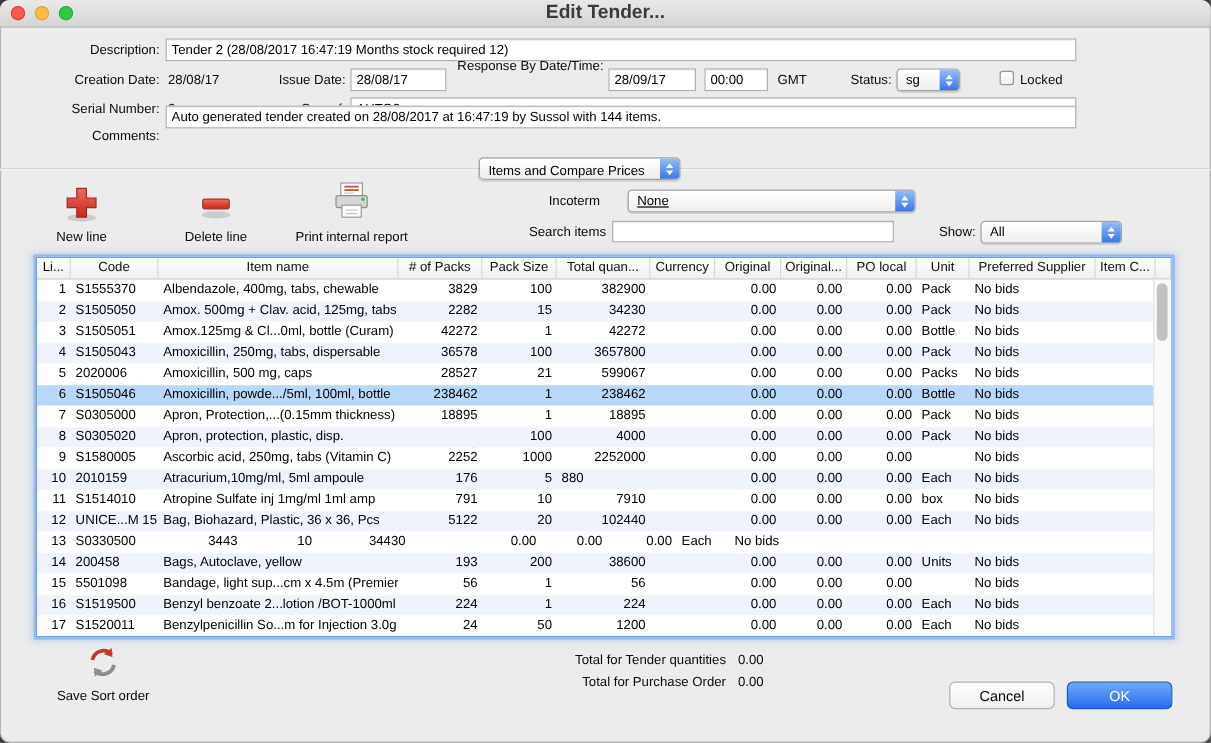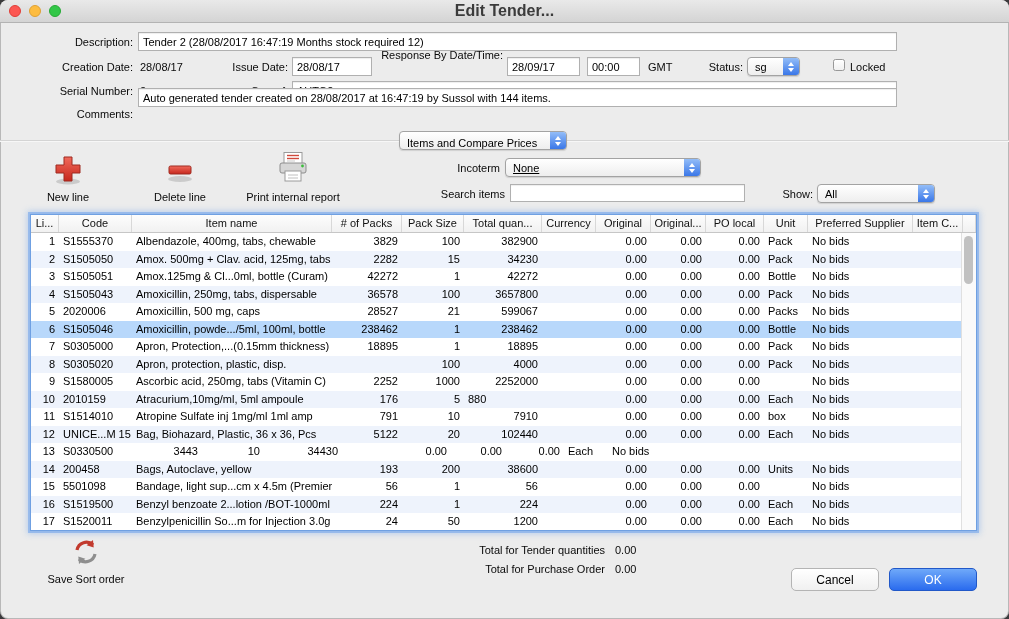--- a/index.html
+++ b/index.html
@@ -208,21 +208,21 @@
         <circle cx="27.5" cy="16" r="1.4" fill="#3bbd3b"></circle>
         <rect x="10" y="21" width="16" height="10" fill="#fff" stroke="#9a9a9a"></rect>
         <line x1="13" y1="25" x2="23" y2="25" stroke="#c0c0c0"></line>
         <line x1="13" y1="28" x2="23" y2="28" stroke="#c0c0c0"></line>
       </svg>
     </span>
     <span>Print internal report</span>
   </div>
 
   <div class="lbl r" style="left:400px;width:100px;top:162px;">Incoterm</div>
-  <div class="popup" style="left:505px;top:158px;width:196px;text-decoration:underline;">
+  <div class="popup" style="left:523px;top:158px;width:240px;text-decoration:underline;">
     <span class="ptext">None</span>
     <span class="pctl">
         <i class="arr up"></i>
         <i class="arr down"></i>
       </span>
   </div>
 
   <div class="lbl r" style="left:400px;width:105px;top:188px;">Search items</div>
   <input class="tinput" style="left: 510px; top: 184px; width: 235px; height: 18px;" value="">
 

